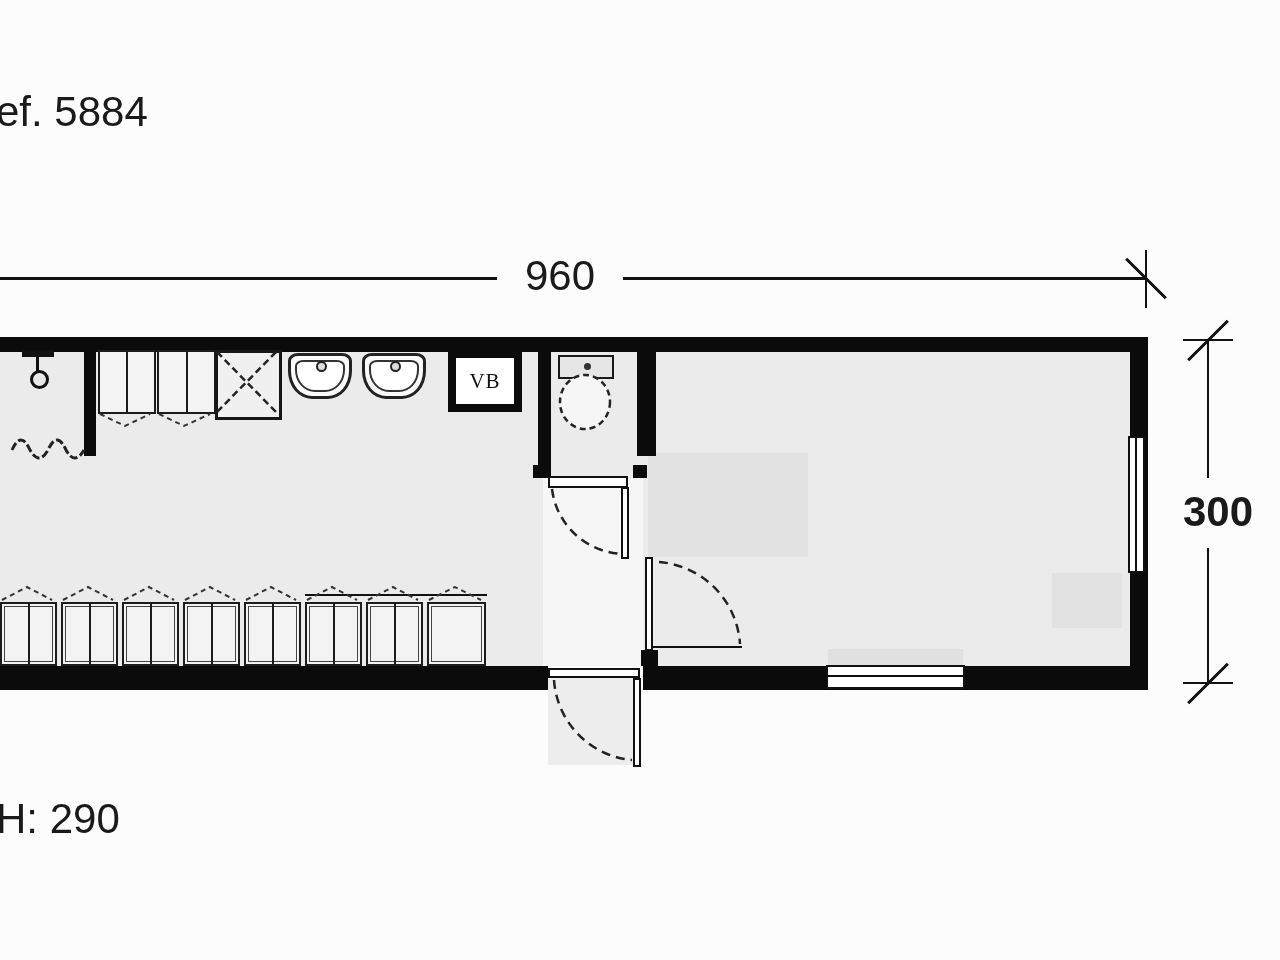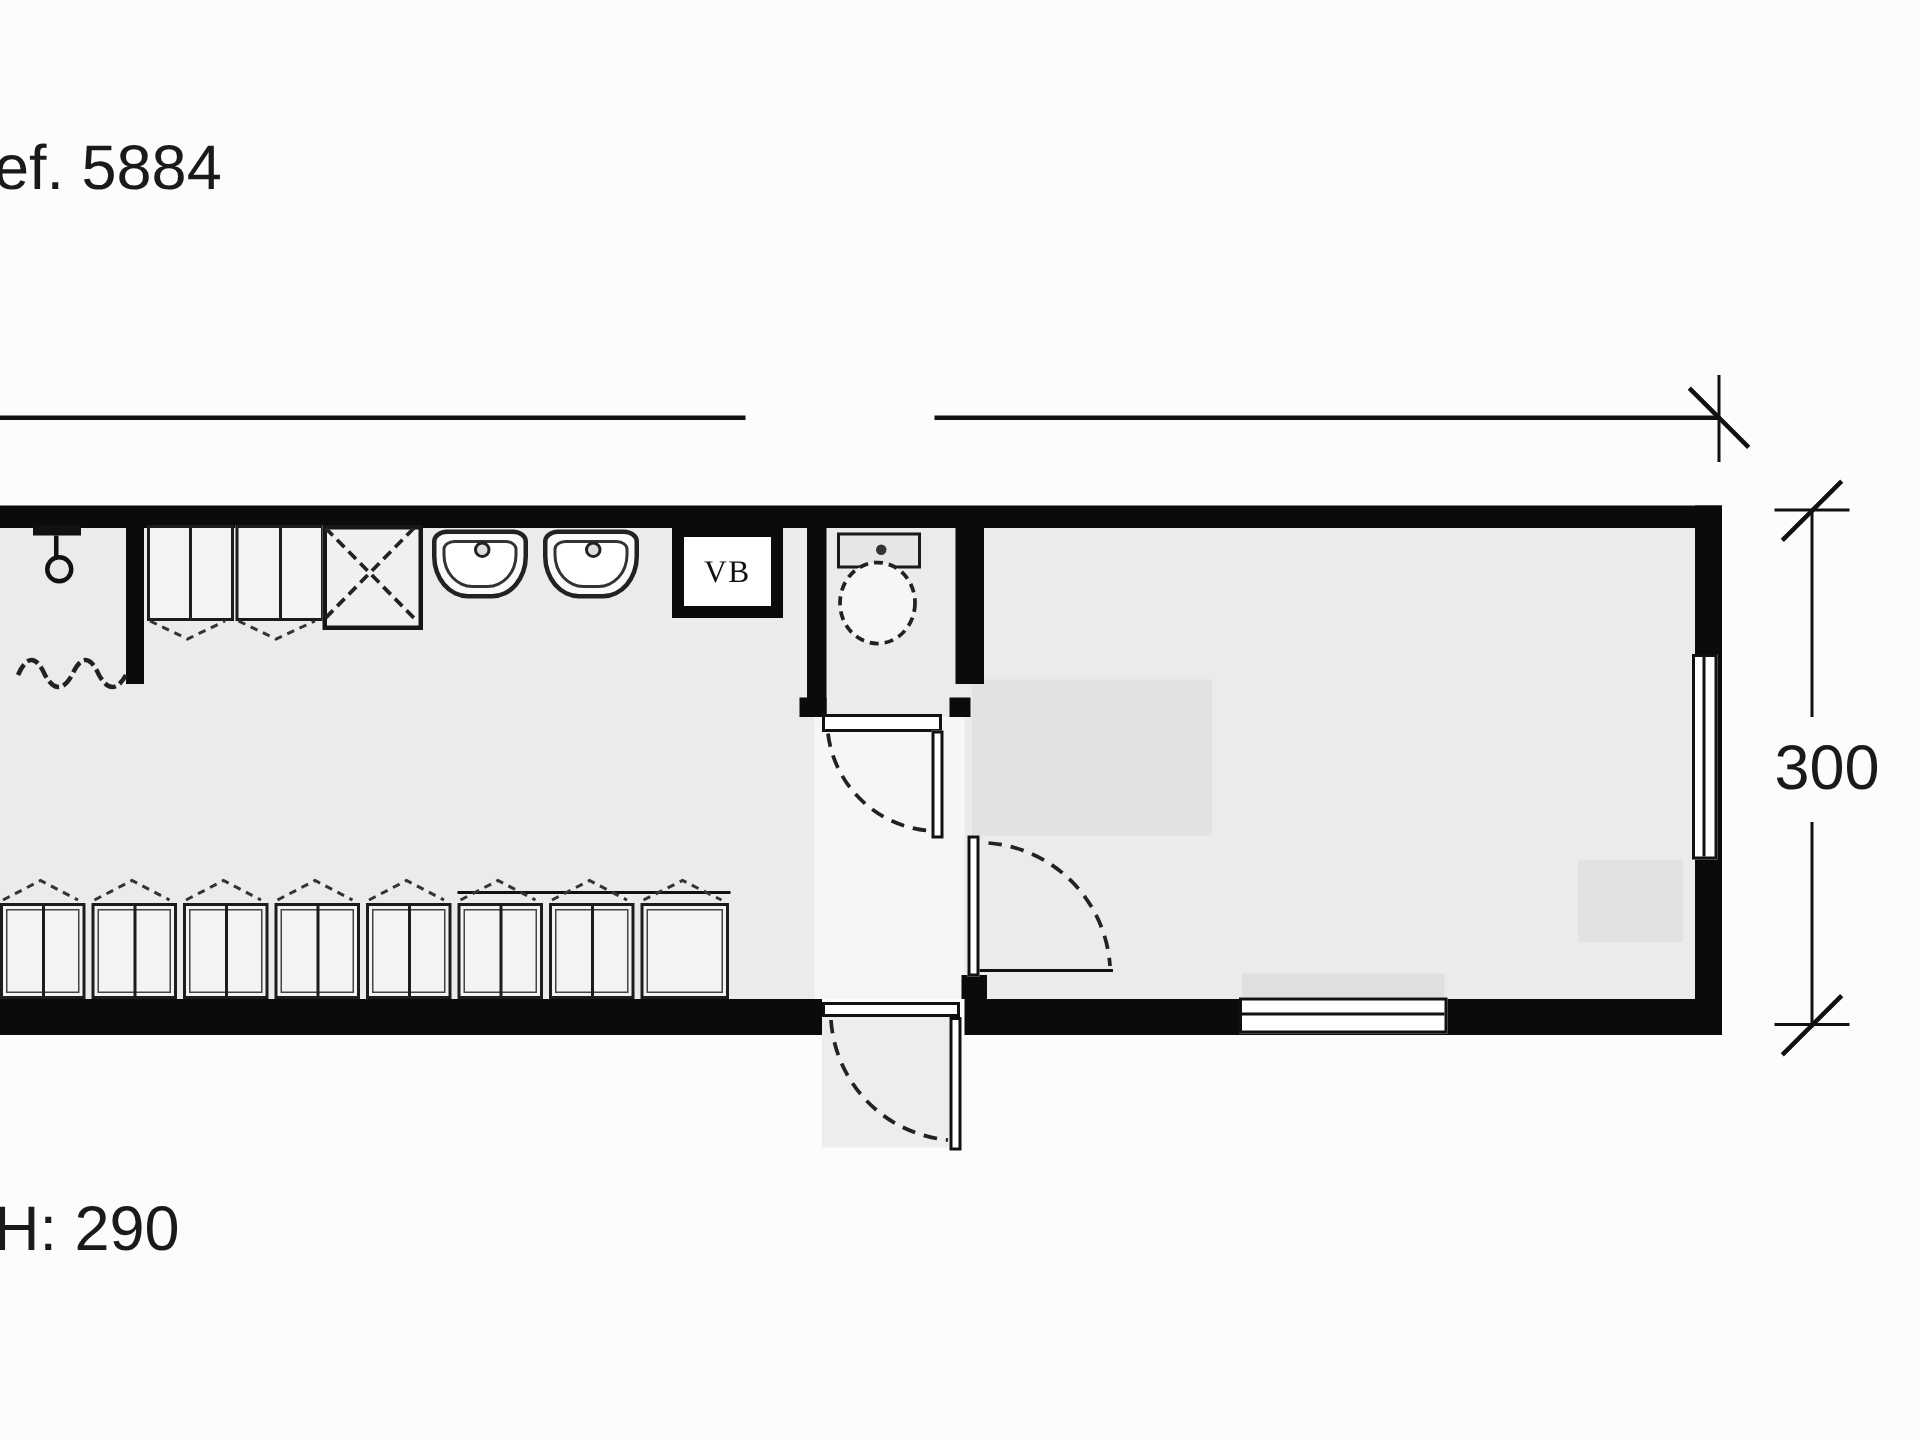--- a/index.html
+++ b/index.html
@@ -35,26 +35,27 @@
 </head>
 <body>
 
 <div id="canvas">
 
   <div class="label" style="left:-4px;top:88px;">ef. 5884</div>
 
   <div class="label" style="left:-4px;top:795px;">H: 290</div>
 
   <div class="dimline" style="left:0;top:277px;width:497px;height:3px;"></div>
+  <div class="dimtext" style="left:495px;top:252px;width:130px;">960</div>
   <div class="dimline" style="left:623px;top:277px;width:523px;height:3px;"></div>
   <div class="dimline" style="left:1145px;top:250px;width:2px;height:58px;"></div>
   <div class="slash" style="left:1118px;top:277px;transform:rotate(45deg);"></div>
 
   <div class="dimline" style="left:1207px;top:340px;width:2px;height:138px;"></div>
-  <div class="dimtext" style="left:1172px;top:488px;width:92px;">300</div>
+  <div class="dimtext" style="left:1172px;top:488px;width:92px;font-weight:bold;">300</div>
   <div class="dimline" style="left:1207px;top:548px;width:2px;height:137px;"></div>
   <div class="dimline" style="left:1183px;top:339px;width:50px;height:2px;"></div>
   <div class="dimline" style="left:1183px;top:682px;width:50px;height:2px;"></div>
   <div class="slash" style="left:1180px;top:339px;transform:rotate(-45deg);"></div>
   <div class="slash" style="left:1180px;top:682px;transform:rotate(-45deg);"></div>
 
   <div class="floor" style="left:0;top:352px;width:1130px;height:314px;"></div>
 
   <div class="patch" style="left:543px;top:478px;width:100px;height:188px;background:#f6f6f6;"></div>
   <div class="patch" style="left:648px;top:453px;width:160px;height:104px;background:#e2e2e2;"></div>

